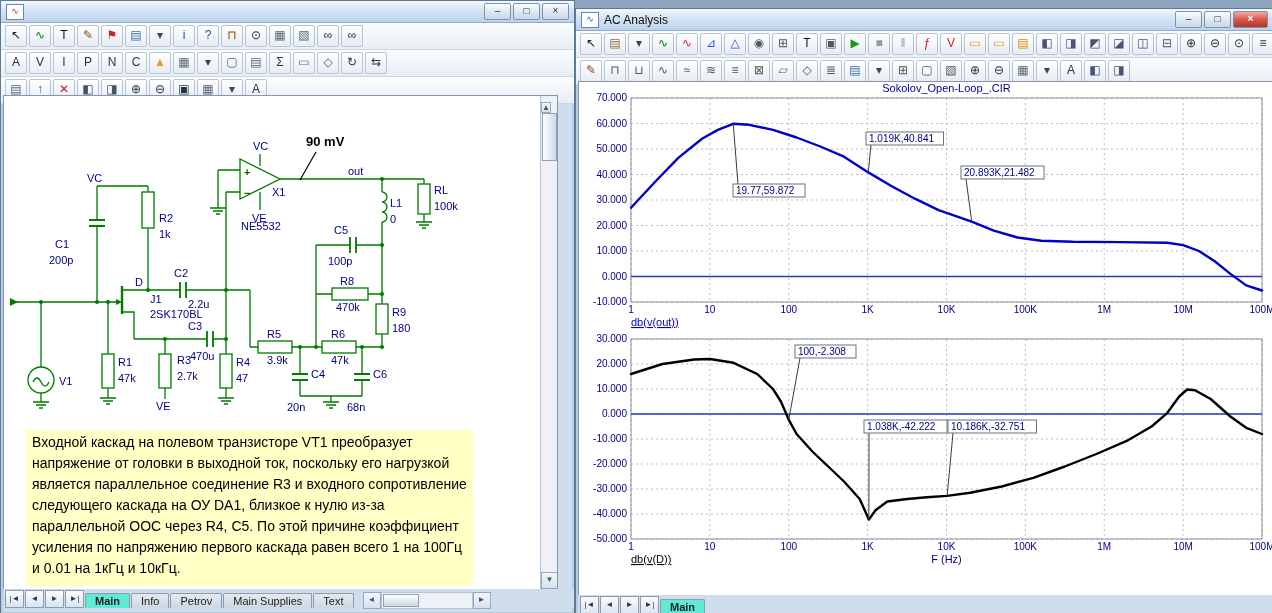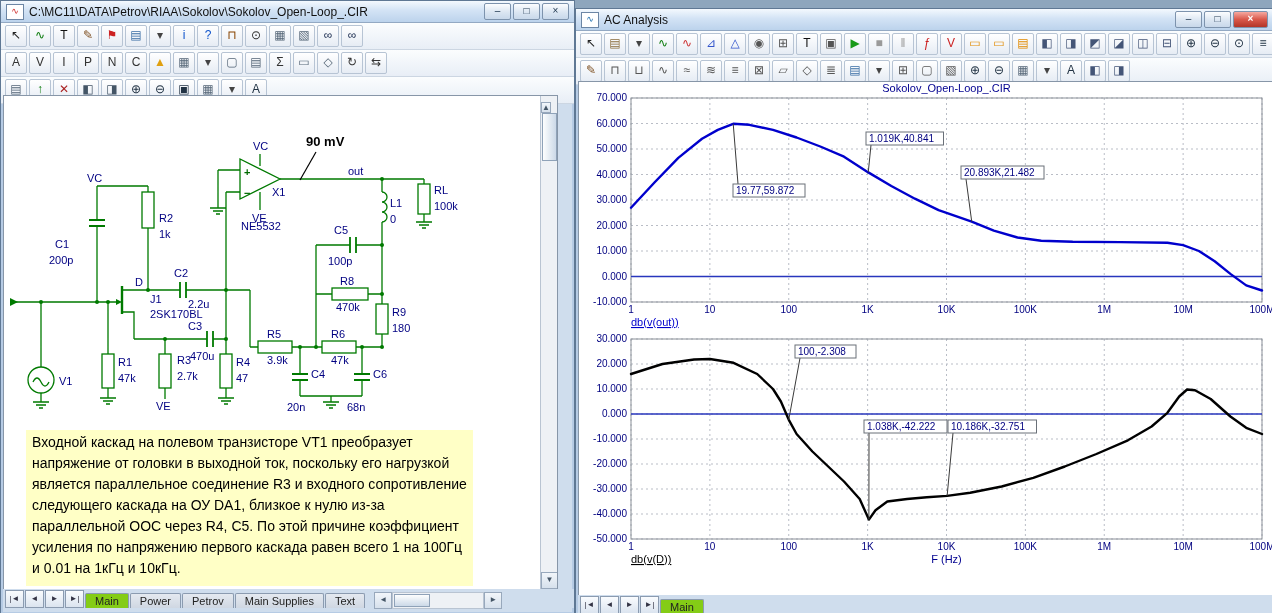--- a/index.html
+++ b/index.html
@@ -11,21 +11,21 @@
   .wbtns{margin-left:auto;display:flex;flex:none;}
   .wbtn{width:25px;height:15px;border:1px solid #7d93ad;border-radius:2px;background:linear-gradient(#fcfdfe,#dbe6f2 55%,#c8d8ea);font-size:10px;line-height:13px;text-align:center;margin-left:2px;color:#223a52;}
   .wbtn.close-red{background:linear-gradient(#f6a9a0,#d9584a 50%,#b23527);color:#fff;width:33px;font-weight:bold;}
   .tbrow{display:flex;align-items:center;padding:1px 3px;background:linear-gradient(#fbfdfe,#e8eef6);border-bottom:1px solid #ccd6e2;height:24px;overflow:hidden;}
   .ti{width:20px;height:20px;margin:0 1px;border:1px solid #b7c4d4;border-radius:2px;background:linear-gradient(#ffffff,#e6ecf4);font-size:12px;text-align:center;line-height:19px;flex:none;cursor:default;}
   .canvas{position:relative;background:#fff;border:1px solid #8796a8;overflow:hidden;}
   .note{position:absolute;background:#ffffc6;color:#000;font-size:14px;line-height:1.5;padding:2px 6px;}
   .bottombar{display:flex;align-items:flex-end;height:19px;background:#cfdded;padding-left:2px;}
   .navbtn{width:17px;height:16px;border:1px solid #8b9bb0;background:linear-gradient(#fafcfe,#dbe4ef);font-size:8px;line-height:15px;text-align:center;flex:none;margin-right:1px;color:#334;}
   .tab{padding:1px 9px;font-size:11px;color:#222;background:linear-gradient(#e4e9f0,#cfd7e2);border:1px solid #8b9bb0;border-bottom:none;border-radius:2px 2px 0 0;margin-right:1px;flex:none;}
-  .tab.active{background:#84cc16;font-weight:normal;}
+  .tab.active{background:#5eead4;font-weight:bold;}
   .hscroll{display:flex;align-items:center;height:16px;margin-left:8px;}
   .sbtn{width:16px;height:15px;border:1px solid #98a8bc;background:linear-gradient(#f2f6fa,#d6e0ec);font-size:8px;line-height:14px;text-align:center;color:#456;flex:none;}
   .strack{width:90px;height:15px;background:#eef1f5;border:1px solid #b9c4d2;position:relative;}
   .sthumb{position:absolute;left:1px;top:1px;width:34px;height:11px;background:linear-gradient(#fdfefe,#ccd9e8);border:1px solid #8fa2b8;}
   .vscroll{position:absolute;top:0;right:0;width:16px;bottom:0;background:#eef1f5;border-left:1px solid #b9c4d2;}
   .vscroll .sbtn{width:15px;}
   .vthumb{position:absolute;left:1px;top:17px;width:13px;height:46px;background:linear-gradient(90deg,#fdfefe,#ccd9e8);border:1px solid #8fa2b8;}
   .vdown{position:absolute;bottom:0;left:0;}
   
   .wire{stroke:#007a00;stroke-width:1.3;fill:none;}
@@ -50,21 +50,20 @@
   text.anntext{font-size:10px;fill:#000080;}
 </style>
 </head>
 <body>
 
 <div id="stage">
 
   <div class="win" style="left:0;top:0;width:573px;height:613px;">
     <div class="titlebar">
       <span class="ticon">∿</span>
-      <span class="title-text">C:\MC11\DATA\Petrov\RIAA\Sokolov\Sokolov_Open-Loop_.CIR</span>
       <span class="wbtns">
         <span class="wbtn">–</span>
         <span class="wbtn">□</span>
         <span class="wbtn">×</span>
       </span>
     </div>
     <div class="tbrow">
 
     <span class="ti" style="color: rgb(34, 34, 34);">↖</span>
         <span class="ti" style="color: rgb(10, 122, 10);">∿</span>
@@ -231,21 +230,21 @@
       <span style="display:flex;">
 
       <span class="navbtn">|◄</span>
           <span class="navbtn">◄</span>
           <span class="navbtn">►</span>
           <span class="navbtn">►|</span>
         </span>
       <span style="display:flex;">
 
       <span class="tab active">Main</span>
-          <span class="tab">Power</span>
+          <span class="tab">Info</span>
           <span class="tab">Petrov</span>
           <span class="tab">Main Supplies</span>
           <span class="tab">Text</span>
         </span>
       <span class="hscroll">
         <span class="sbtn">◄</span>
         <span class="strack">
             <span class="sthumb"></span>
           </span>
         <span class="sbtn">►</span>

